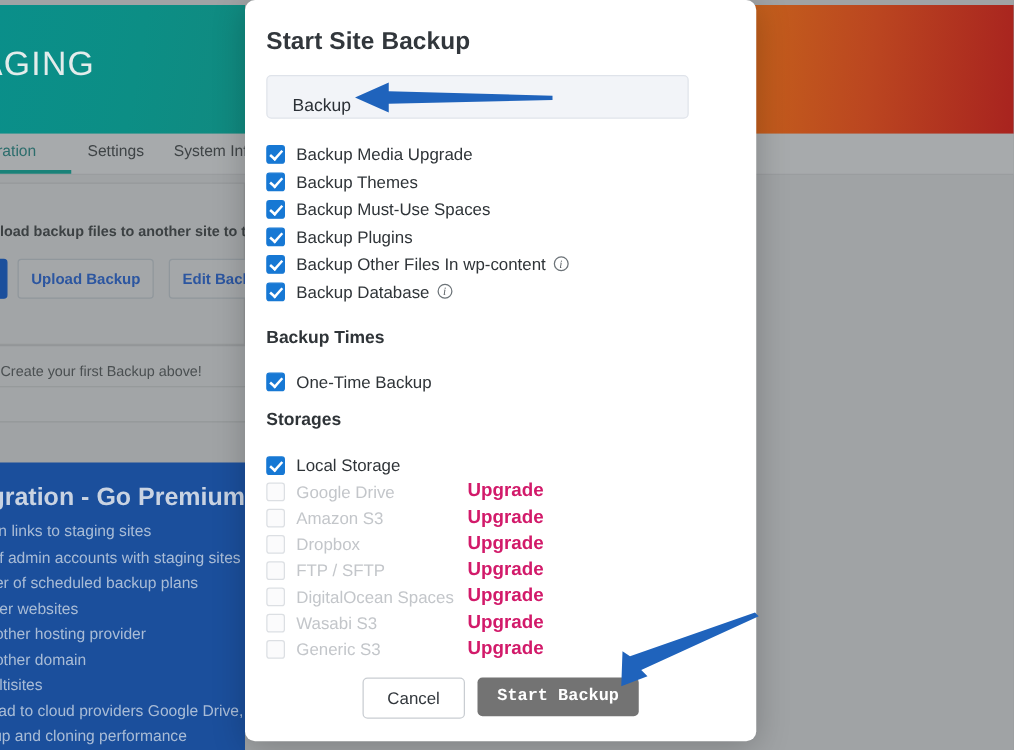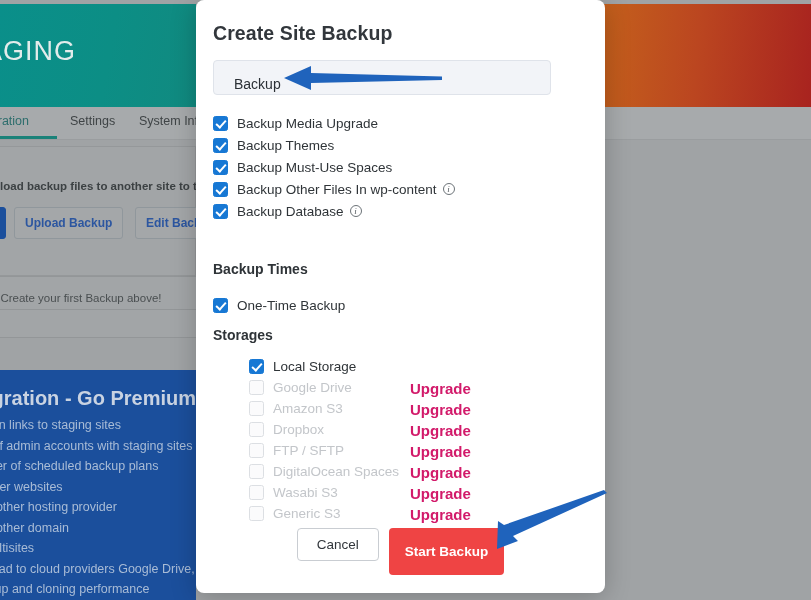--- a/index.html
+++ b/index.html
@@ -143,43 +143,43 @@
 
   .section-head {
     position: absolute; left: 17px;
     font-size: 14px; font-weight: bold; color: #2f3438;
   }
   .sec-times { top: 261px; }
   .sec-storages { top: 327px; }
 
   .times-list { position: absolute; left: 17px; top: 294px; width: 380px; }
   .storage-list { position: absolute; left: 17px; top: 359px; width: 380px; }
-  .storage-row { display: flex; align-items: flex-start; height: 21px; margin-left: 36px; }
+  .storage-row { display: flex; align-items: flex-end; height: 21px; }
   .storage-name { width: 137px; font-size: 13.5px; color: #2f3438; white-space: nowrap; }
   .storage-name.dim { color: #c3c6ca; }
   .upgrade-link {
     font-size: 15px; font-weight: bold; color: #d21a6a;
     text-decoration: none; white-space: nowrap;
   }
 
   .footer {
     position: absolute; left: 0; bottom: 18px; width: 409px;
     display: flex; justify-content: center; gap: 10px; border-radius: 10px;
   }
   .btn-cancel {
     height: 33px; min-width: 82px; padding: 0 16px;
     background: #fff; border: 1px solid #c9cdd2; border-radius: 4px;
     font-size: 13.5px; color: #31363b; cursor: pointer;
     font-family: "Liberation Sans", sans-serif;
   }
   .btn-start {
-    height: 47px; min-width: 104px; padding: 0 16px;
-    background: #ef4444; border: none; border-radius: 4px;
+    height: 31px; min-width: 104px; padding: 0 16px;
+    background: #737373; border: none; border-radius: 4px;
     font-size: 13.5px; font-weight: bold; color: #fff; cursor: pointer;
-    font-family: Liberation Sans, sans-serif;
+    font-family: Liberation Mono, monospace;
   }
 
   
   .arrows { position: absolute; inset: 0; pointer-events: none; }
 </style>
 </head>
 <body>
 
 <div id="root">
 
@@ -216,36 +216,40 @@
       <li>another hosting provider</li>
       <li>another domain</li>
       <li>multisites</li>
       <li>oload to cloud providers Google Drive, A</li>
       <li>ckup and cloning performance</li>
     </ul>
   </div>
 
   <div class="modal">
 
-    <div class="modal-title">Create Site Backup</div>
+    <div class="modal-title">Start Site Backup</div>
 
     <input class="name-input" type="text" placeholder="Backup Name" value="Backup" style="">
 
     <div class="opt-list">
       <div class="opt-row">
         <span class="cb on"></span>
         <span class="opt-label">Backup Media Upgrade</span>
       </div>
       <div class="opt-row">
         <span class="cb on"></span>
         <span class="opt-label">Backup Themes</span>
       </div>
       <div class="opt-row">
         <span class="cb on"></span>
         <span class="opt-label">Backup Must-Use Spaces</span>
+      </div>
+      <div class="opt-row">
+        <span class="cb on"></span>
+        <span class="opt-label">Backup Plugins</span>
       </div>
       <div class="opt-row">
         <span class="cb on"></span>
         <span class="opt-label">Backup Other Files In wp-content</span>
         <span class="info-i">i</span>
       </div>
       <div class="opt-row">
         <span class="cb on"></span>
         <span class="opt-label">Backup Database</span>
         <span class="info-i">i</span>

